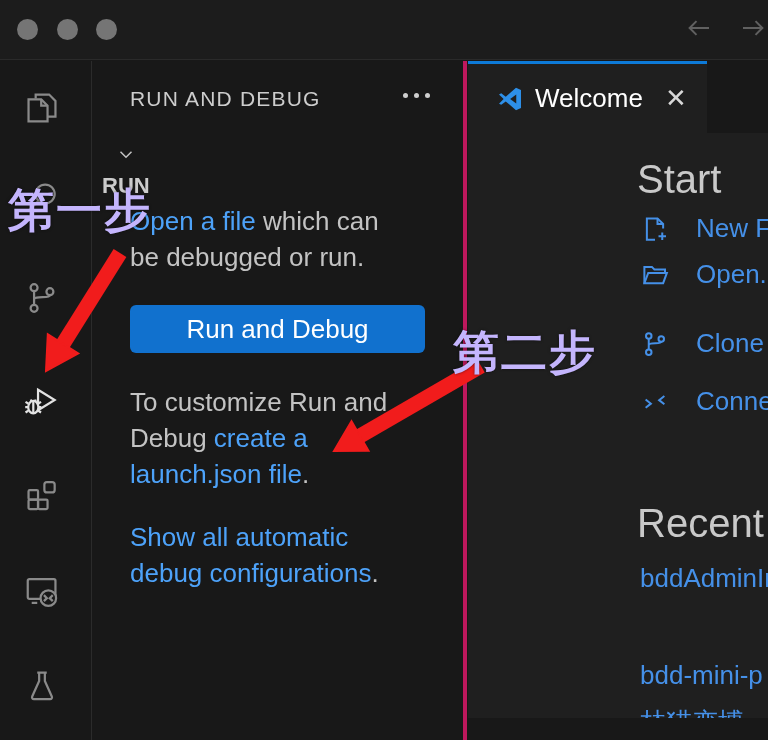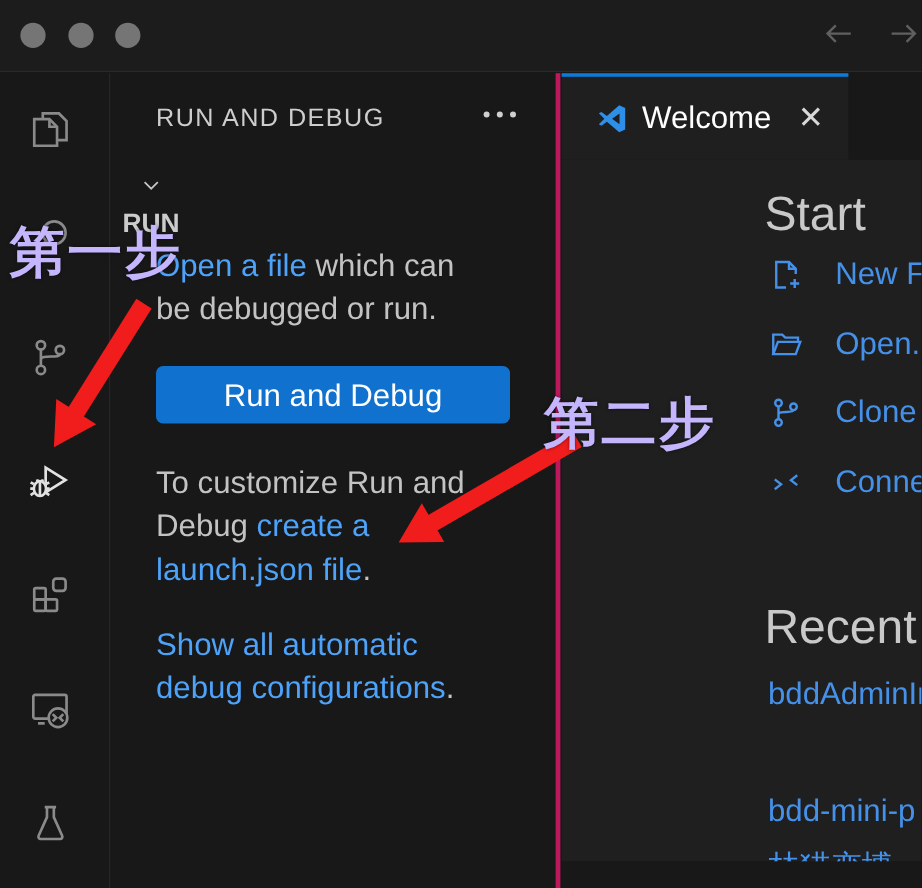--- a/index.html
+++ b/index.html
@@ -185,21 +185,21 @@
         <svg viewBox="0 0 24 24">
           <g fill="none" stroke="#4590e8" stroke-width="1.6">
             <path d="M18.5 11.5 V8 L14 3.5 H5.5 V20.5 H12"></path>
             <path d="M14 3.5 V8 H18.5"></path>
             <path d="M17.8 14.8 V20.8 M14.8 17.8 H20.8"></path>
           </g>
         </svg>
         <span>New F</span>
       </div>
 
-      <div class="start-row" style="top:138px">
+      <div class="start-row" style="top:126px">
         <svg viewBox="0 0 24 24">
           <g fill="none" stroke="#4590e8" stroke-width="1.6">
             <path d="M3.5 18.5 V5.5 H9.5 L11.5 7.5 H20 V10"></path>
             <path d="M3.5 18.5 L6.6 10.3 H21.5 L18.5 18.5 Z"></path>
           </g>
         </svg>
         <span>Open.</span>
       </div>
 
       <div class="start-row" style="top:195px">

